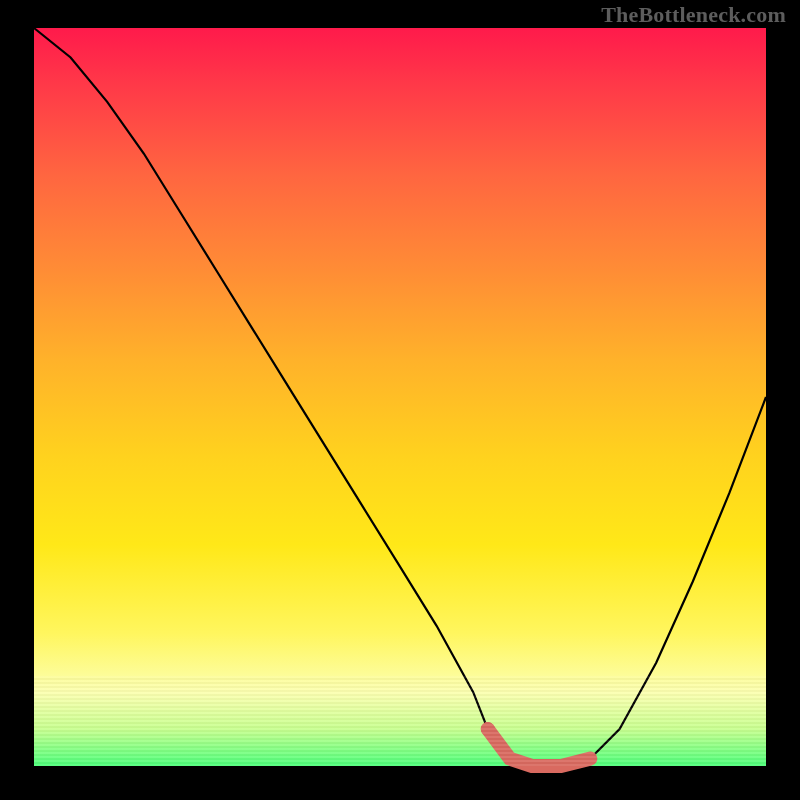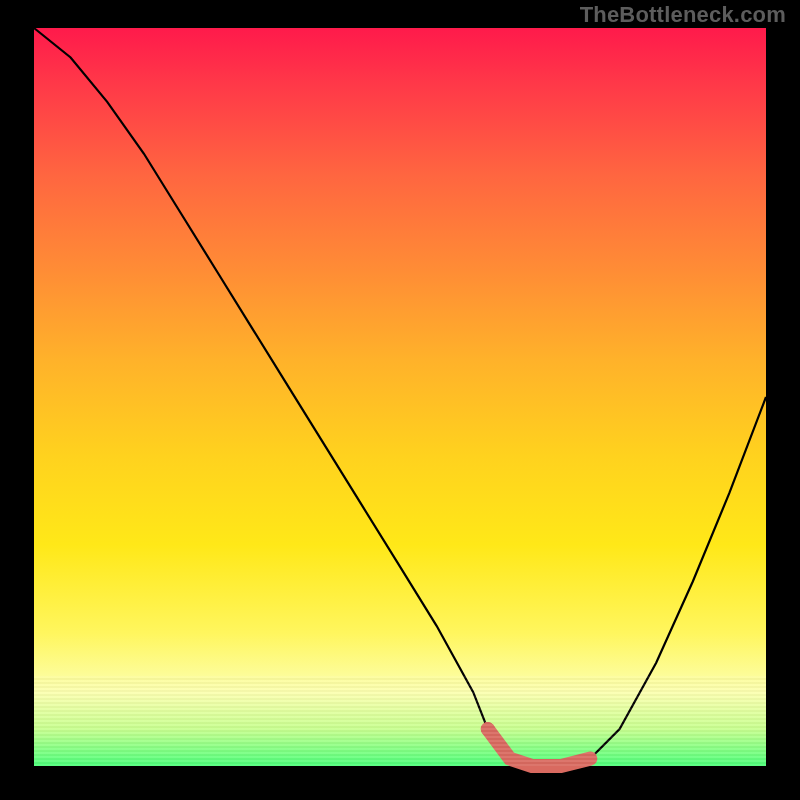--- a/index.html
+++ b/index.html
@@ -20,20 +20,21 @@
   }
   .watermark {
     position: absolute;
     top: 2px;
     right: 14px;
     font-size: 22px;
     font-weight: 600;
     color: #5d5d5d;
     letter-spacing: 0.2px;
     z-index: 20;
+    font-family: Liberation Serif, serif;
   }
   .plot-area {
     position: absolute;
     
     left: 34px;
     top: 28px;
     width: 732px;  
     height: 738px; 
     
     background: linear-gradient(

